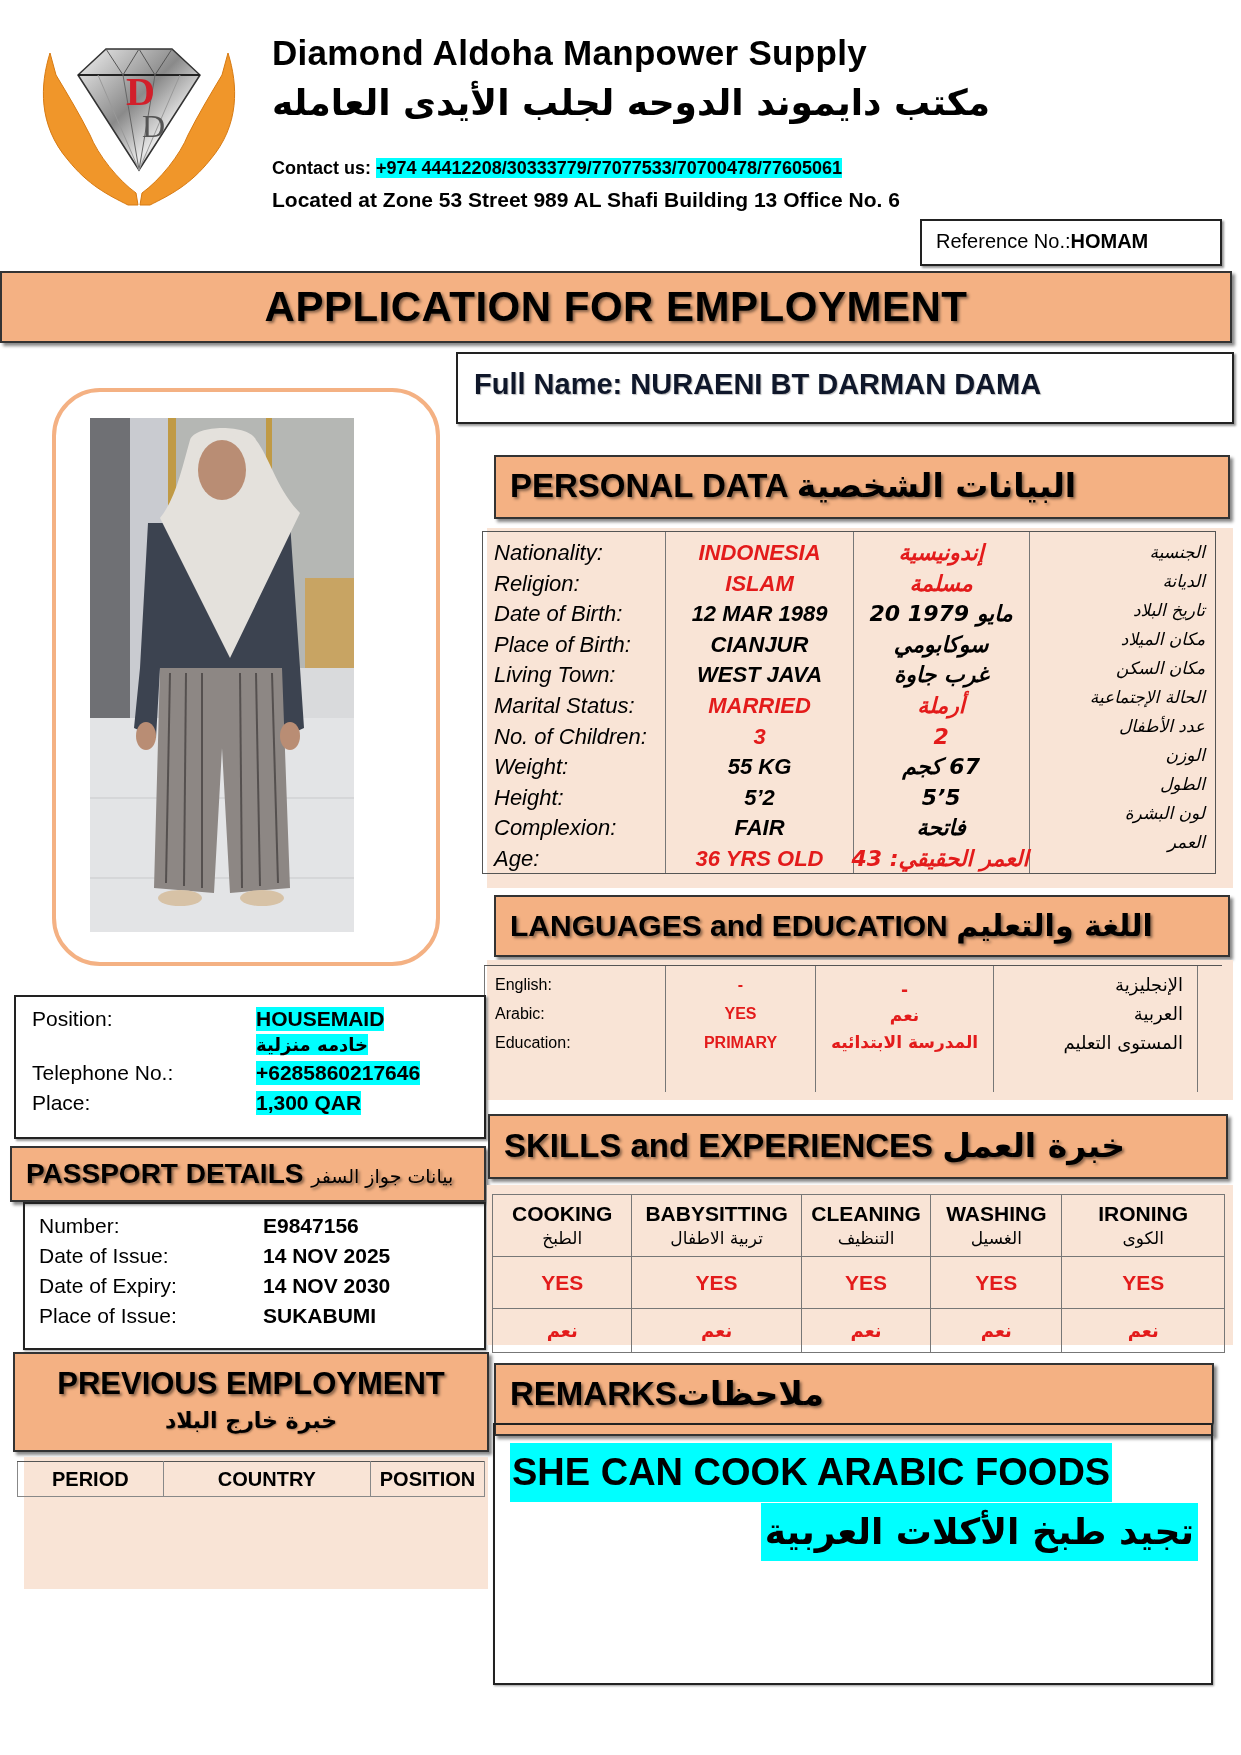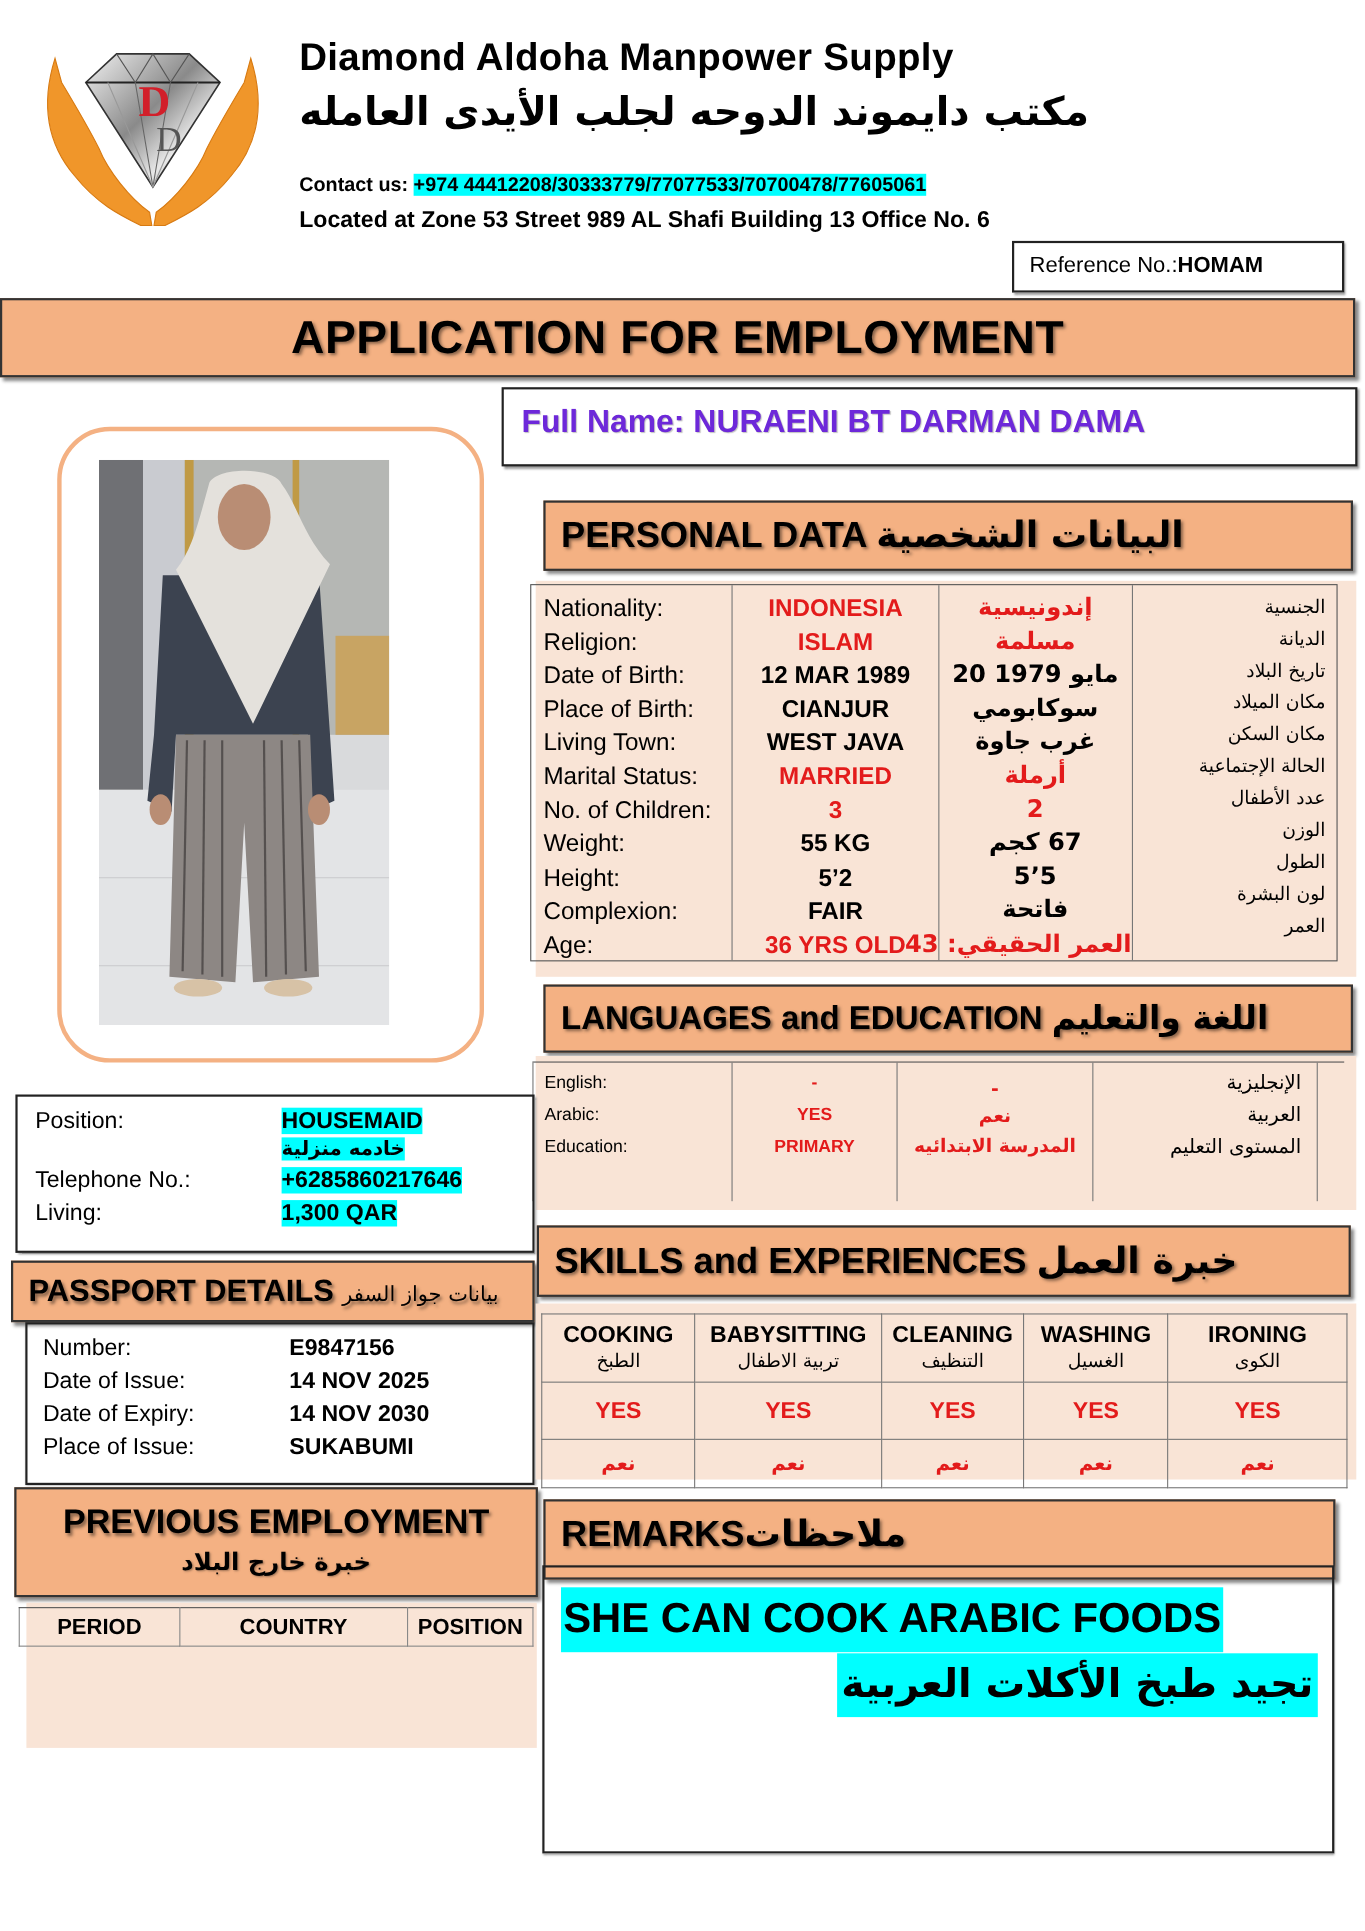--- a/index.html
+++ b/index.html
@@ -16,36 +16,36 @@
   #contact-line { left: 272px; top: 158px; font-size: 18px; font-weight: bold; white-space: nowrap; }
   #address-line { left: 272px; top: 188px; font-size: 21px; font-weight: bold; white-space: nowrap; }
   #ref-box { left: 920px; top: 219px; width: 302px; height: 47px; border: 2px solid #222; box-shadow: 2px 2px 2px #999; font-size: 20px; padding: 9px 14px; white-space: nowrap; }
 
   .band { background: #f4b183; border: 2px solid #333; box-shadow: 3px 3px 3px #888; }
   .band-title { font-weight: bold; text-shadow: 2px 2px 3px rgba(0,0,0,0.45); white-space: nowrap; }
 
   #title-band { left: 0px; top: 271px; width: 1232px; height: 72px; }
   #title-band .band-title { font-size: 42px; text-align: center; line-height: 68px; letter-spacing: 0.5px; }
 
-  #fullname-box { left: 456px; top: 352px; width: 778px; height: 72px; border: 2px solid #222; box-shadow: 2px 2px 2px #999; padding: 14px 16px; font-size: 29px; font-weight: bold; color: #6d28d9; text-shadow: 1px 1px 1px rgba(0,0,0,0.25); white-space: nowrap; }
+  #fullname-box { left: 456px; top: 352px; width: 778px; height: 72px; border: 2px solid #222; box-shadow: 2px 2px 2px #999; padding: 14px 16px; font-size: 29px; font-weight: bold; color: #0f172a; text-shadow: 1px 1px 1px rgba(0,0,0,0.25); white-space: nowrap; }
 
   
   #photo-frame { left: 52px; top: 388px; width: 388px; height: 578px; border: 4px solid #f4b183; border-radius: 48px; background: #fff; }
   #photo { left: 90px; top: 418px; width: 264px; height: 514px; overflow: hidden; }
 
   
   #personal-band { left: 494px; top: 455px; width: 736px; height: 64px; }
   #personal-band .band-title { font-size: 33px; line-height: 58px; padding-left: 14px; }
   .ar-title { font-family: "DejaVu Sans", sans-serif; direction: rtl; unicode-bidi: isolate; }
 
   #personal-table-bg { left: 487px; top: 528px; width: 746px; height: 360px; background: #f9e4d6; }
   #personal-table { left: 482px; top: 531px; width: 734px; height: 343px; border: 1.5px solid #555; border-right: 1.5px solid #555; display: flex; }
   .pcol { height: 100%; border-right: 1.5px solid #777; padding-top: 6px; }
   .pcol:last-child { border-right: none; }
-  .pcol div { height: 30.6px; font-size: 22px; line-height: 30.6px; white-space: nowrap; }
+  .pcol div { height: 30.6px; font-size: 22px; line-height: 30.6px; white-space: nowrap; font-style: italic; }
   #pcol-labels { width: 184px; padding-left: 11px; }
   #pcol-en { width: 188px; text-align: center; font-weight: bold; }
   #pcol-ar { width: 176px; text-align: center; font-weight: bold; font-family: "DejaVu Sans", sans-serif; }
   #pcol-ar div { font-size: 22px; direction: rtl; }
   #pcol-arlabels { width: 186px; text-align: right; padding-right: 10px; font-family: "DejaVu Sans", sans-serif; }
   #pcol-arlabels div { font-size: 17px; direction: rtl; line-height: 29px; height: 29px; }
 
   
   #lang-band { left: 494px; top: 895px; width: 736px; height: 62px; }
   #lang-band .band-title { font-size: 30px; line-height: 58px; padding-left: 14px; }
@@ -274,21 +274,21 @@
     <div>المستوى التعليم</div>
   </div>
 </div>
 
 <div class="abs" id="position-box">
   <div class="kv" style="left:16px;top:10px">Position:</div>
   <div class="kv kv-val hl" style="left:240px;top:10px">HOUSEMAID</div>
   <div class="kv kv-val hl" style="left:240px;top:37px;font-size:18px;direction:rtl;font-family:'DejaVu Sans',sans-serif">خادمه منزلية</div>
   <div class="kv" style="left:16px;top:64px">Telephone No.:</div>
   <div class="kv kv-val hl" style="left:240px;top:64px">+6285860217646</div>
-  <div class="kv" style="left:16px;top:94px">Living:</div>
+  <div class="kv" style="left:16px;top:94px">Place:</div>
   <div class="kv kv-val hl" style="left:240px;top:94px">1,300 QAR</div>
 </div>
 
 <div class="abs band" id="passport-band">
   <div class="band-title">
     <span>PASSPORT DETAILS</span>
     <span class="ar-title" style="font-size:19px;font-weight:normal">بيانات جواز السفر</span>
   </div>
 </div>
 <div class="abs" id="passport-box">

